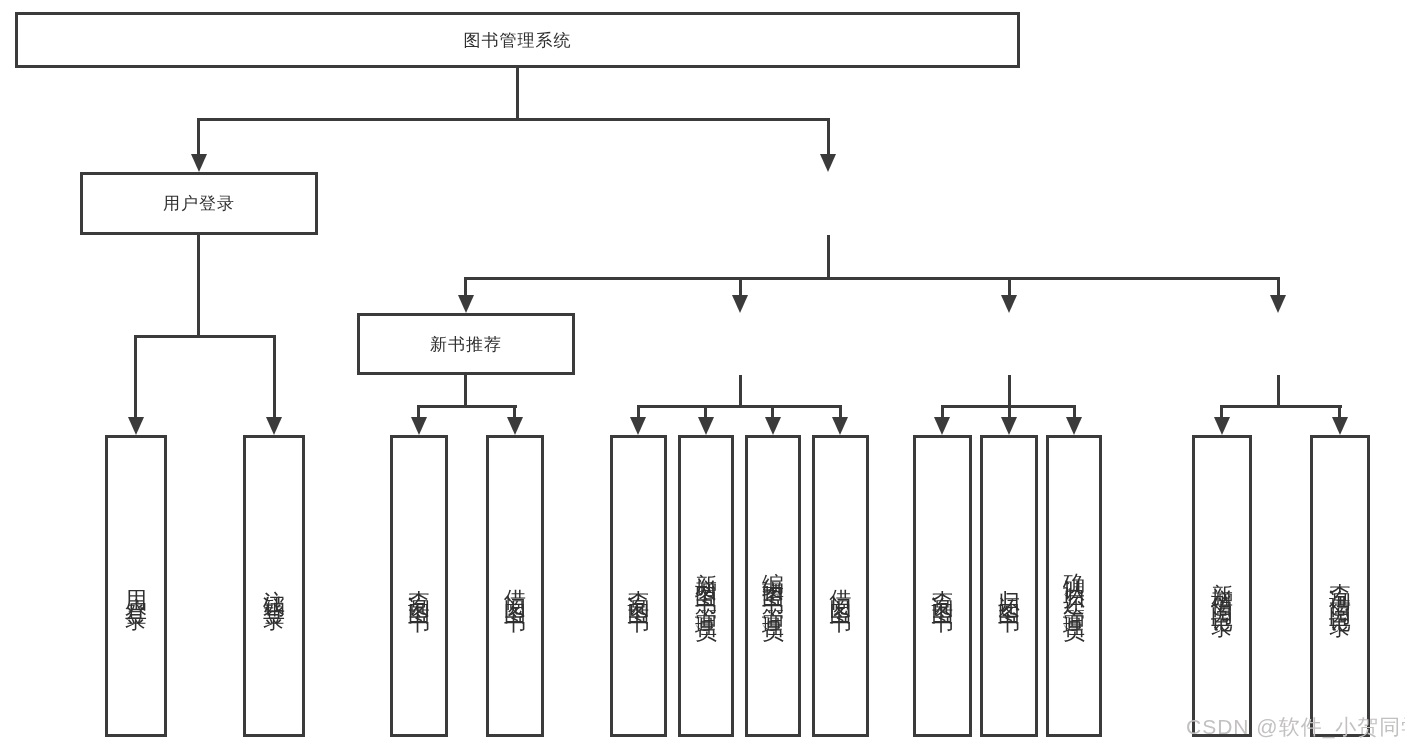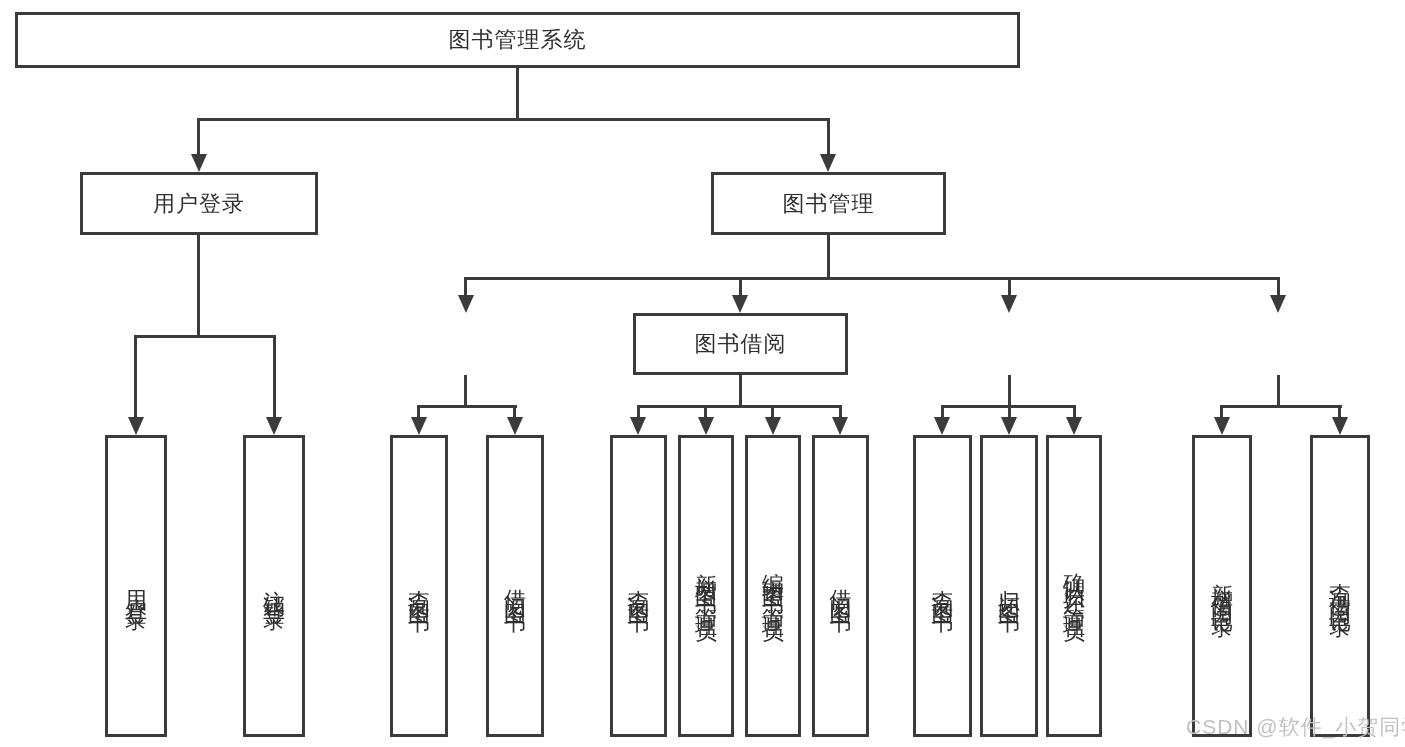--- a/index.html
+++ b/index.html
@@ -3,21 +3,21 @@
 <meta charset="utf-8">
 <style>
   html,body{margin:0;padding:0;background:#fff;}
   .canvas{
     position:relative;width:1405px;height:747px;background:#ffffff;
     font-family:"Liberation Sans","DejaVu Sans",sans-serif;overflow:hidden;
   }
   .hbox{
     position:absolute;box-sizing:border-box;border:3px solid #3b3b3b;background:#fff;
     display:flex;align-items:center;justify-content:center;
-    font-size:22px;color:#2f2f2f;letter-spacing:1px;
+    font-size:17px;color:#2f2f2f;letter-spacing:1px;
   }
   .vbox{
     position:absolute;box-sizing:border-box;border:3px solid #3b3b3b;background:#fff;
     top:435px;height:302px;display:flex;align-items:center;justify-content:center;
   }
   .vtext{
     writing-mode:vertical-rl;text-orientation:mixed;
     font-size:22px;color:#2f2f2f;letter-spacing:7px;line-height:1;
   }
   .line{position:absolute;background:#3b3b3b;}
@@ -95,26 +95,23 @@
   <div class="arrow" style="left:1214px;top:417px"></div>
   <div class="arrow" style="left:1332px;top:417px"></div>
 
   <div class="hbox" style="left:15px;top:12px;width:1005px;height:56px">
     <span>图书管理系统</span>
   </div>
 
   <div class="hbox" style="left:80px;top:172px;width:238px;height:63px">
     <span>用户登录</span>
   </div>
-  <div class="hbox" style="left:711px;top:172px;width:235px;height:63px">
-    <span>图书管理</span>
-  </div>
 
-  <div class="hbox" style="left:633px;top:313px;width:215px;height:62px">
-    <span>图书借阅</span>
+  <div class="hbox" style="left:357px;top:313px;width:218px;height:62px">
+    <span>新书推荐</span>
   </div>
 
   <div class="vbox" style="left:105px;width:62px">
     <span class="vtext">用户登录</span>
   </div>
   <div class="vbox" style="left:243px;width:62px">
     <span class="vtext">注销登录</span>
   </div>
 
   <div class="vbox" style="left:390px;width:58px">

